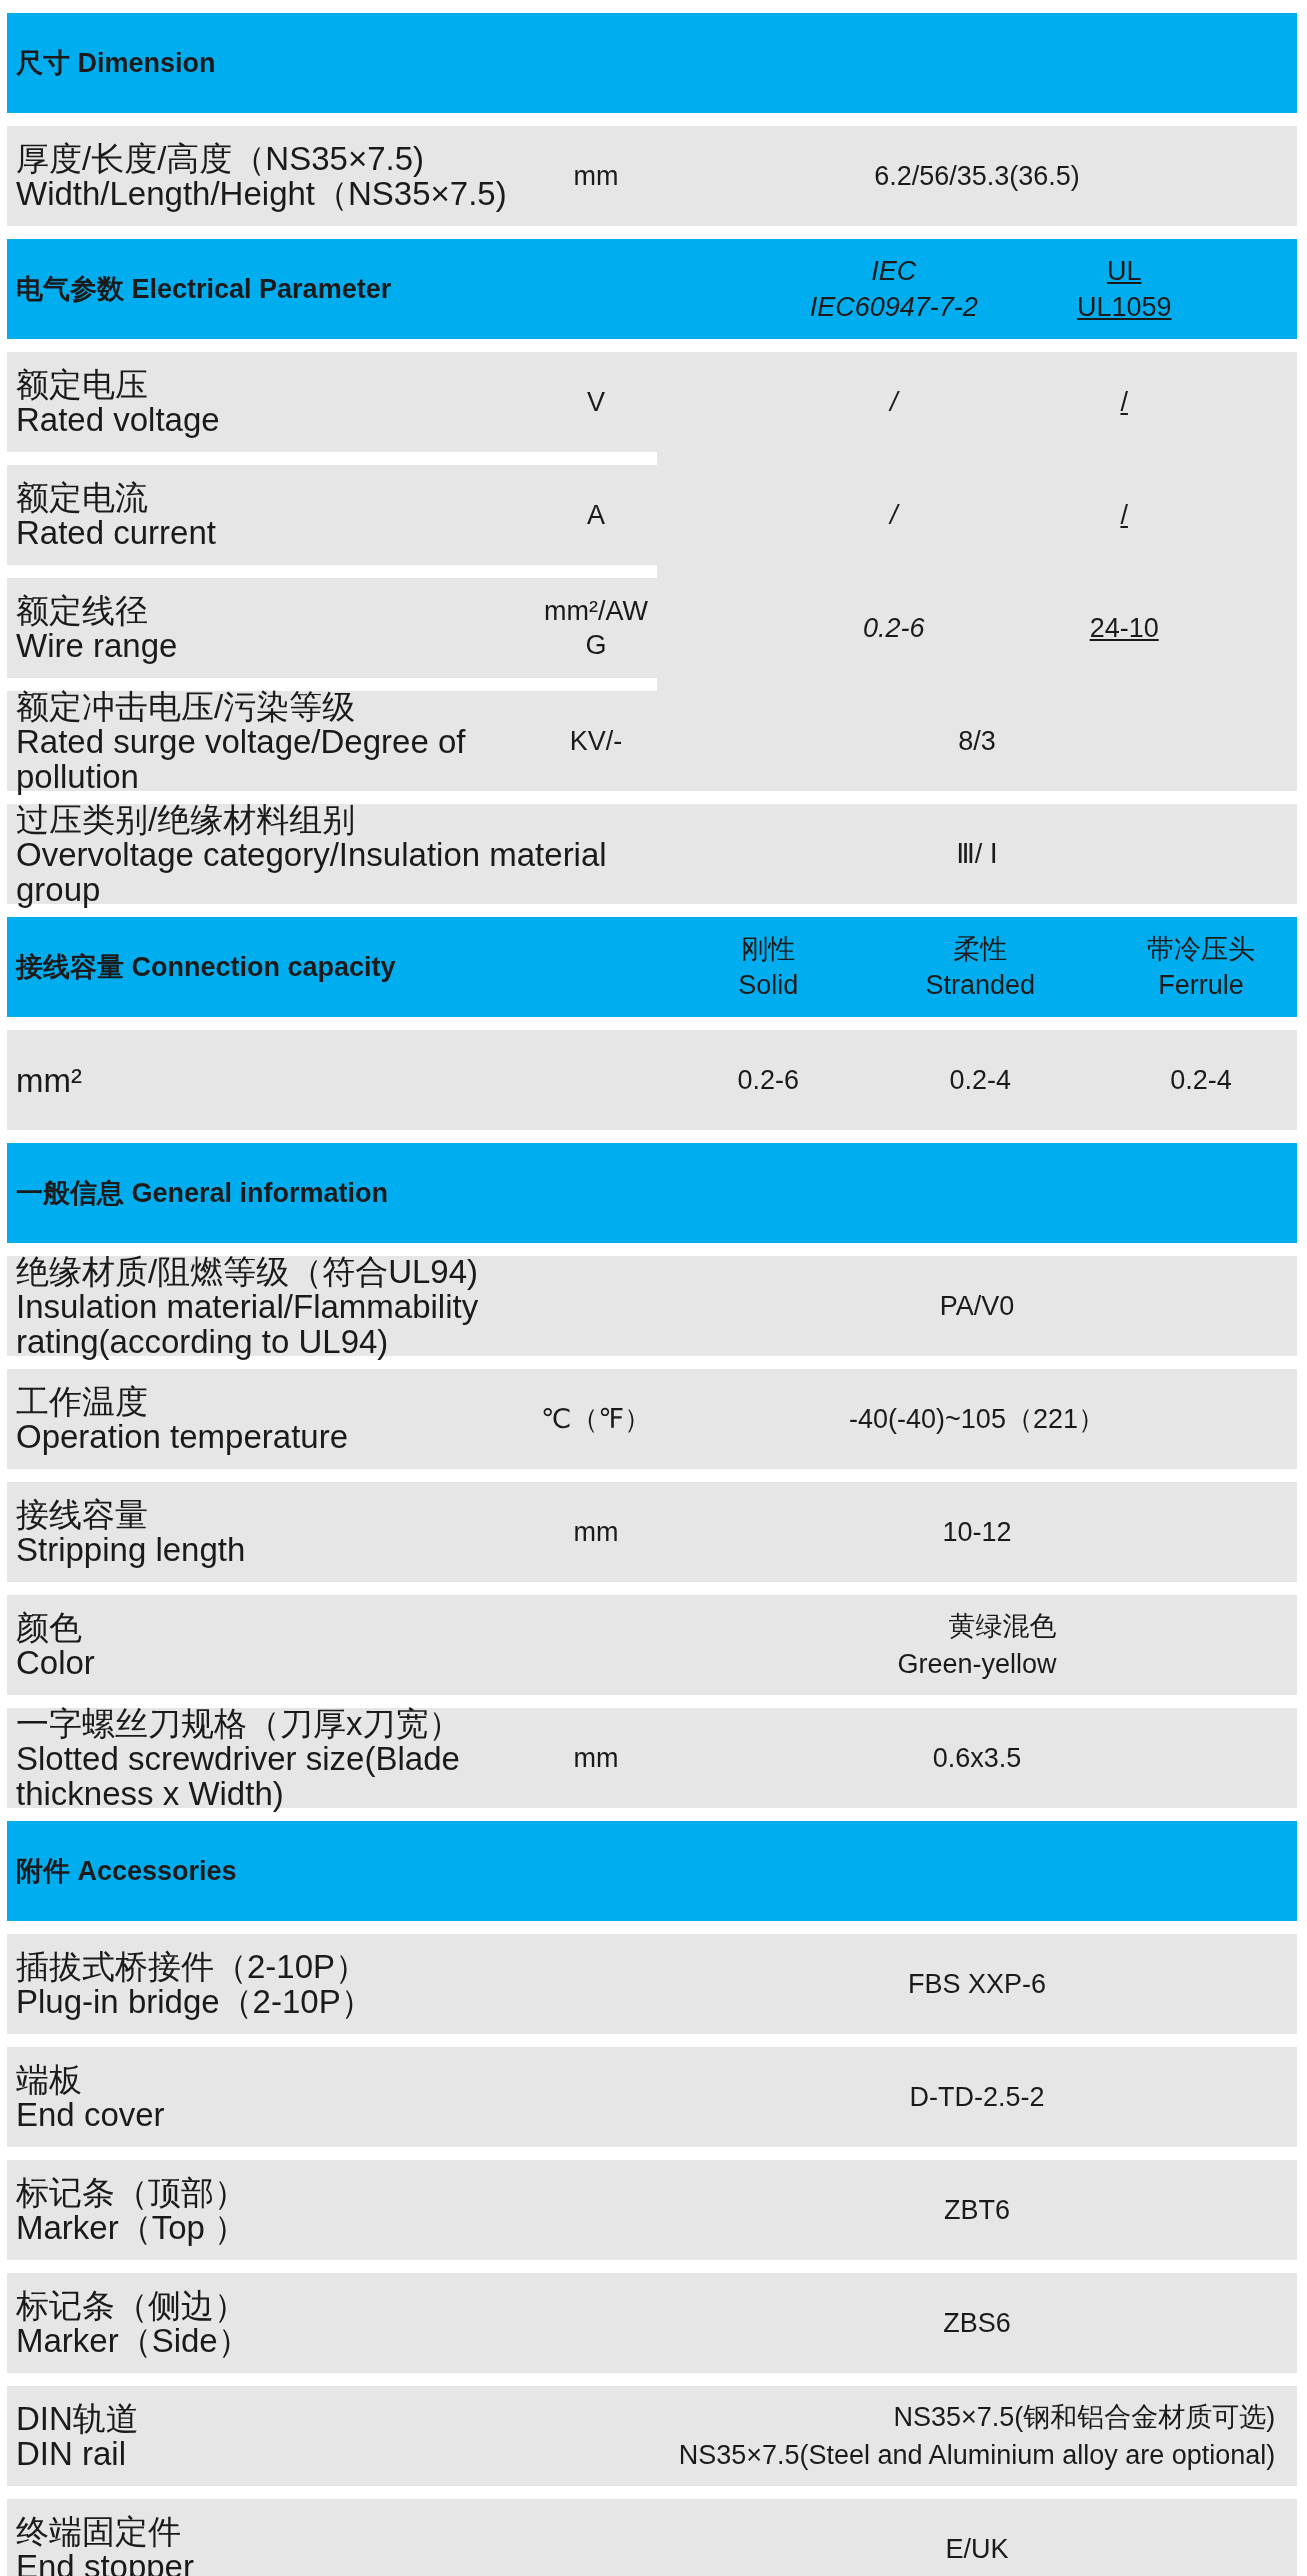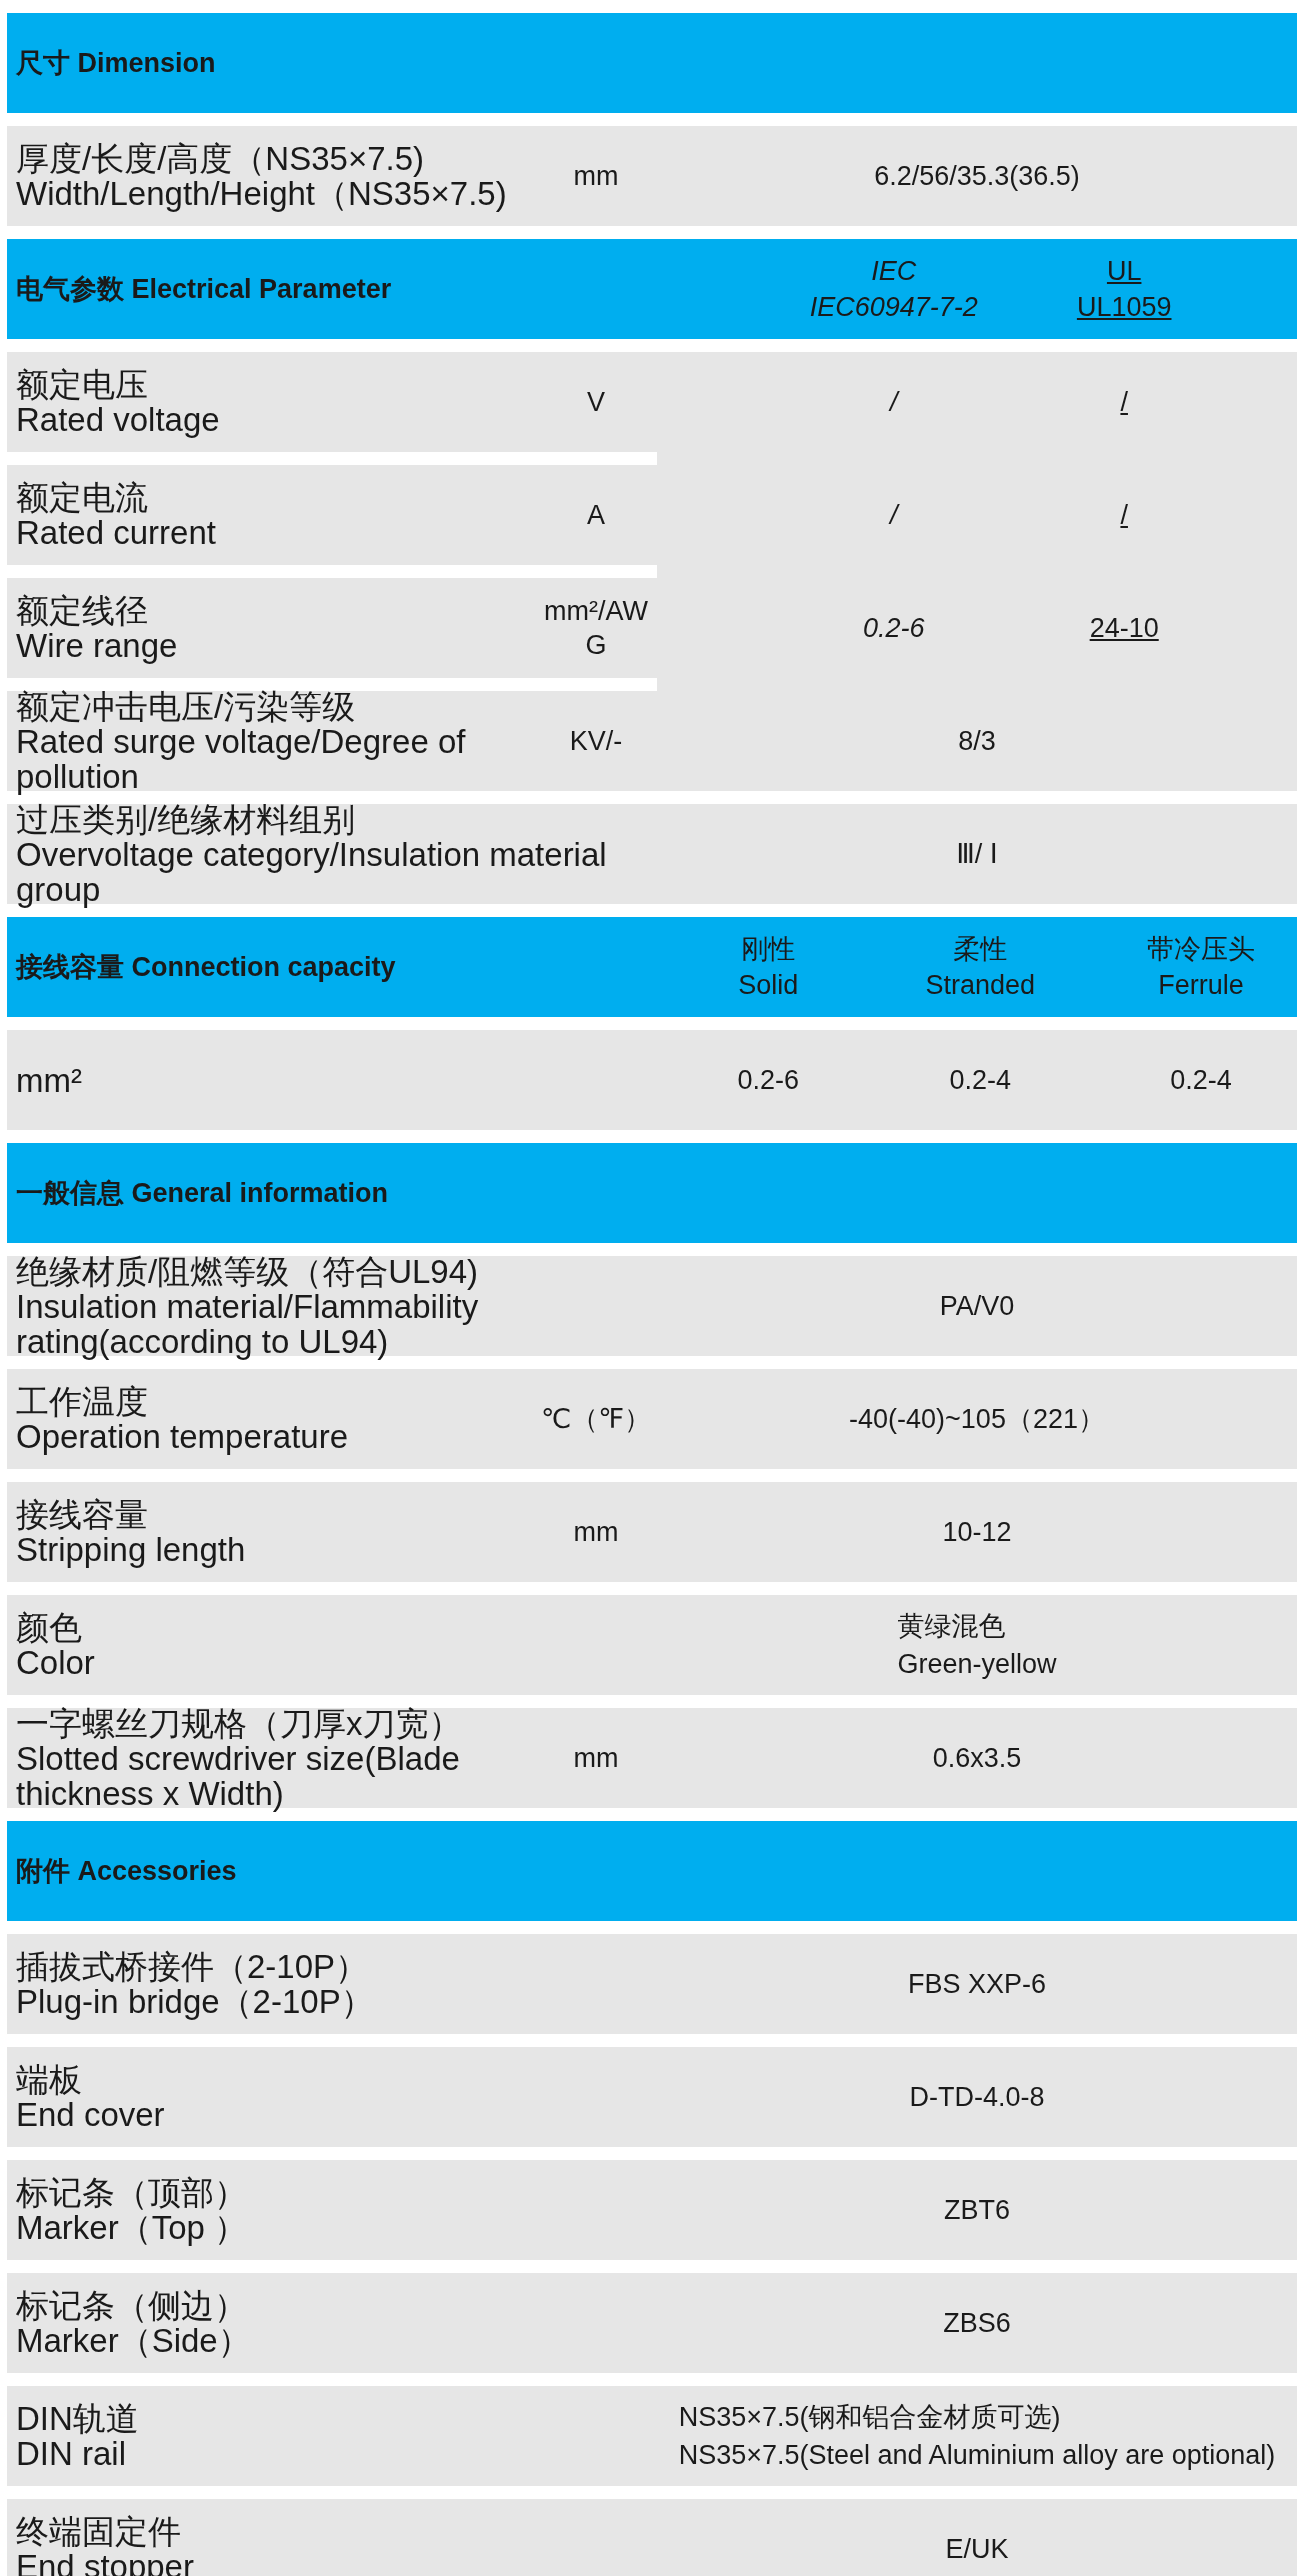--- a/index.html
+++ b/index.html
@@ -6,21 +6,21 @@
   body{width:1307px;font-family:"Liberation Sans","DejaVu Sans",sans-serif;color:#1a1a1a;}
   .sheet{box-sizing:border-box;height:2576px;overflow:hidden;padding:13px 10px 0 7px;}
   .trow{display:flex;margin-bottom:13px;}
   .cl{box-sizing:border-box;width:650px;height:100px;background:#E6E6E6;display:flex;align-items:center;padding:0 2px 0 9px;}
   .cr{box-sizing:border-box;flex:1;height:100px;background:#E6E6E6;position:relative;display:flex;flex-direction:column;align-items:center;justify-content:center;}
   .hdr .cl,.hdr .cr{background:#00AEEF;}
   .hdr .cl{font-weight:bold;}
   .lbl{flex:1;font-size:33px;line-height:35px;}
   .unit{width:118px;text-align:center;font-size:27px;line-height:34px;overflow-wrap:anywhere;}
   .title{font-size:27px;}
-  .value{font-size:27px;line-height:38px;text-align:left;}
+  .value{font-size:27px;line-height:38px;text-align:right;}
   .vabs{position:absolute;top:50%;transform:translate(-50%,-50%);font-size:27px;line-height:36px;text-align:center;white-space:nowrap;}
   .p2a{left:37%;font-style:italic;}.p2b{left:73%;text-decoration:underline;}
   .p3a{left:17.4%;}.p3b{left:50.5%;}.p3c{left:85%;}
   .merge .cr::after{content:"";position:absolute;top:100%;left:0;width:100%;height:13px;background:#E6E6E6;}
 </style>
 </head>
 <body>
 
 <div class="sheet">
 
@@ -253,21 +253,21 @@
   </div>
 
   <div class="trow">
     <div class="cl">
       <div class="lbl">
         <div>端板</div>
         <div>End cover</div>
       </div>
     </div>
     <div class="cr">
-      <div class="value">D-TD-4.0-8</div>
+      <div class="value">D-TD-2.5-2</div>
     </div>
   </div>
 
   <div class="trow">
     <div class="cl">
       <div class="lbl">
         <div>标记条（顶部）</div>
         <div>Marker（Top ）</div>
       </div>
     </div>

